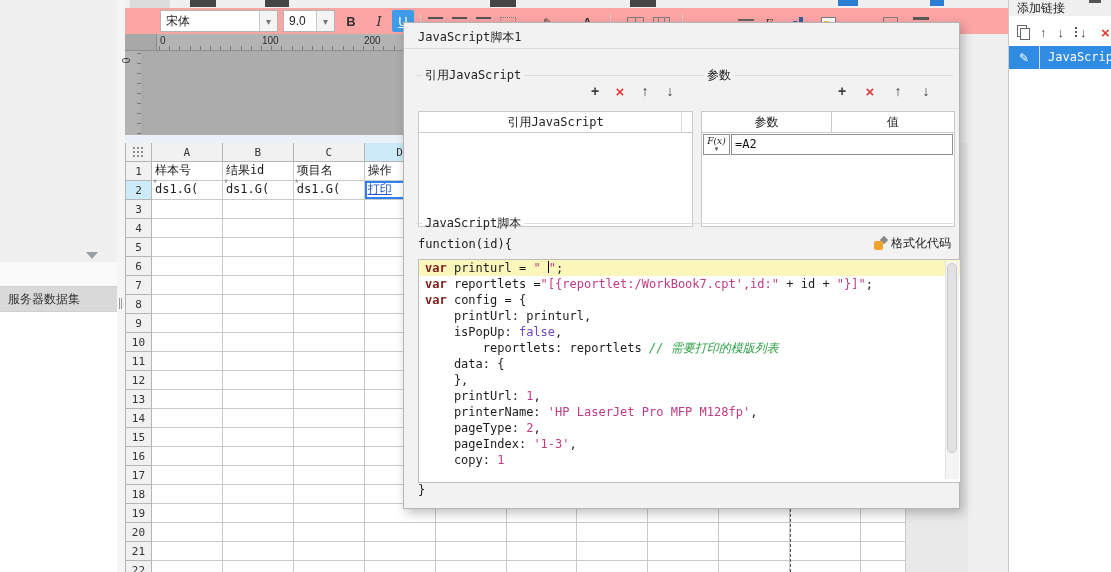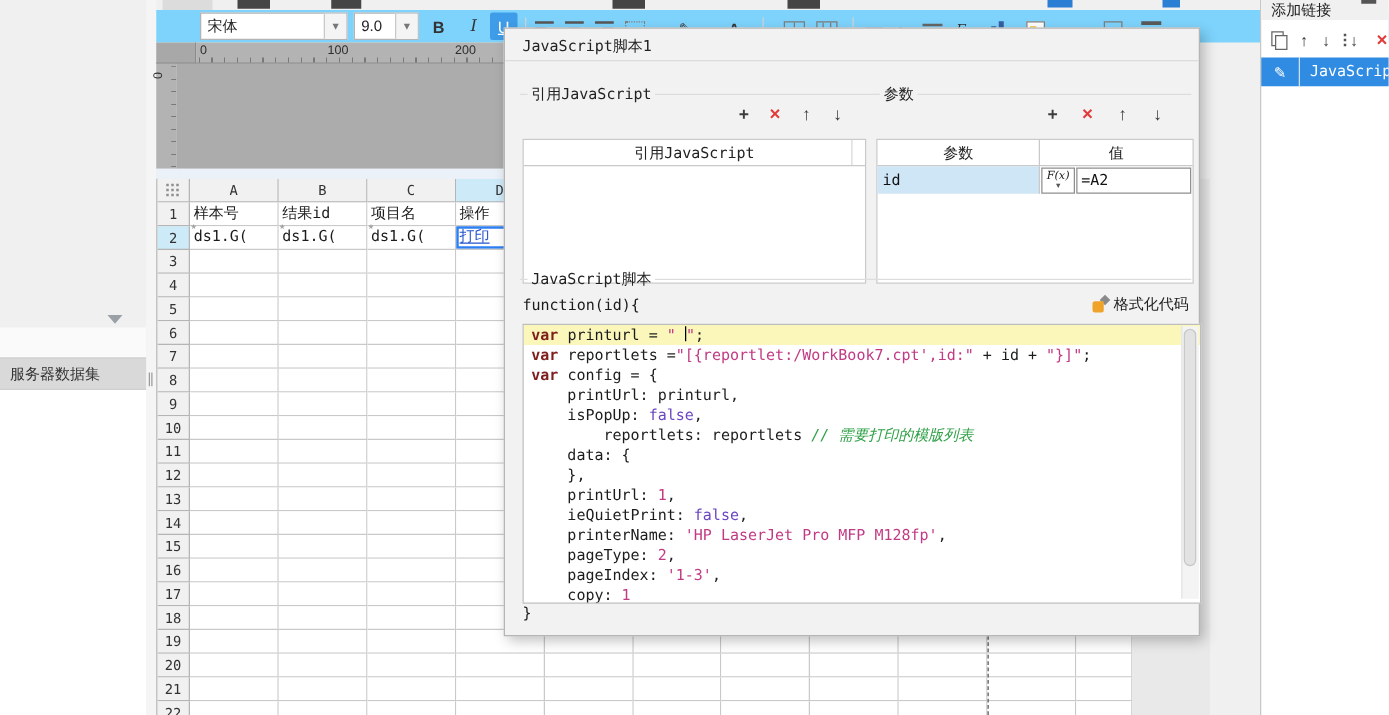--- a/index.html
+++ b/index.html
@@ -16,21 +16,21 @@
   .lp-below{left:0;top:312px;width:117px;height:260px;background:#ffffff;}
   .vsplit{left:117px;top:0;width:8px;height:572px;background:#f5f5f5;}
   .vsplit-handle{left:119px;top:298px;width:3px;height:11px;border-left:1px solid #9a9a9a;border-right:1px solid #9a9a9a;}
 
   
   .fragment{background:#454545;height:7px;top:0;}
   .frag-tab{left:130px;top:0;width:40px;height:8px;background:#dcdcdc;}
   .frag-blue{background:#2a7fd4;height:6px;top:0;}
 
   
-  .toolbar{left:125px;top:8px;width:986px;height:26px;background:#7dd3fc;}
+  .toolbar{left:125px;top:8px;width:986px;height:26px;background:#fca5a5;}
   .combo{position:absolute;top:2px;height:22px;background:#fff;border:1px solid #b4b4b4;display:flex;align-items:center;box-sizing:border-box;}
   .combo .cv{flex:1;font-size:12px;padding-left:5px;color:#222;}
   .combo .chev{width:17px;height:100%;border-left:1px solid #c9c9c9;background:#f4f4f4;color:#777;font-size:10px;display:flex;align-items:center;justify-content:center;}
   .tbtn{position:absolute;top:2px;width:22px;height:22px;display:flex;align-items:center;justify-content:center;font-size:13px;color:#333;border-radius:2px;}
   .tbtn.active{background:#3f9ce8;color:#fff;}
   .tsep{position:absolute;top:6px;width:1px;height:15px;background:#d2d2d2;}
   .mini{position:absolute;top:9px;}
   .ic-al{width:15px;height:11px;display:flex;flex-direction:column;justify-content:space-between;}
   .ic-al i{display:block;height:2px;background:#555;}
   .al-l i:nth-child(2){width:60%;} .al-l i:nth-child(1),.al-l i:nth-child(3){width:100%;}
@@ -1096,21 +1096,20 @@
       <span class="mini-ic red">×</span>
       <span class="mini-ic">↑</span>
       <span class="mini-ic">↓</span>
     </div>
     <div class="ptable" style="left:297px;top:88px;width:252px;height:114px;">
       <div class="pt-head">
         <div class="pt-h1">参数</div>
         <div class="pt-h2">值</div>
       </div>
       <div class="pt-row">
-        <div class="pt-name">id</div>
         <div class="fx-btn">
           <span class="fxl">F(x)</span>
           <span class="fxa">▼</span>
         </div>
         <div class="pt-input">=A2</div>
       </div>
     </div>
 
     <div class="gl" style="left:12px;top:194px;width:537px;">
       <span class="pre"></span>
@@ -1129,21 +1128,20 @@
       <div>
           <div class="cl active"><span class="kw">var</span><span class="pl"> printurl = </span><span class="str">" </span><span class="cur"></span><span class="str">"</span><span class="pl">;</span></div>
           <div class="cl"><span class="kw">var</span><span class="pl"> reportlets =</span><span class="str">"[{reportlet:/WorkBook7.cpt',id:"</span><span class="pl"> + id + </span><span class="str">"}]"</span><span class="pl">;</span></div>
           <div class="cl"><span class="kw">var</span><span class="pl"> config = {</span></div>
           <div class="cl"><span class="pl">    printUrl: printurl,</span></div>
           <div class="cl"><span class="pl">    isPopUp: </span><span class="atom">false</span><span class="pl">,</span></div>
           <div class="cl"><span class="pl">        reportlets: reportlets </span><span class="cmt">// 需要打印的模版列表</span></div>
           <div class="cl"><span class="pl">    data: {</span></div>
           <div class="cl"><span class="pl">    },</span></div>
           <div class="cl"><span class="pl">    printUrl: </span><span class="num">1</span><span class="pl">,</span></div>
-          <div class="cl"><span class="pl">    ieQuietPrint: </span><span class="atom">false</span><span class="pl">,</span></div>
           <div class="cl"><span class="pl">    printerName: </span><span class="str">'HP LaserJet Pro MFP M128fp'</span><span class="pl">,</span></div>
           <div class="cl"><span class="pl">    pageType: </span><span class="num">2</span><span class="pl">,</span></div>
           <div class="cl"><span class="pl">    pageIndex: </span><span class="str">'1-3'</span><span class="pl">,</span></div>
           <div class="cl"><span class="pl">    copy: </span><span class="num">1</span></div>
         </div>
       <div class="codescroll">
         <div class="thumb"></div>
       </div>
     </div>
     <div class="closing">}</div>

